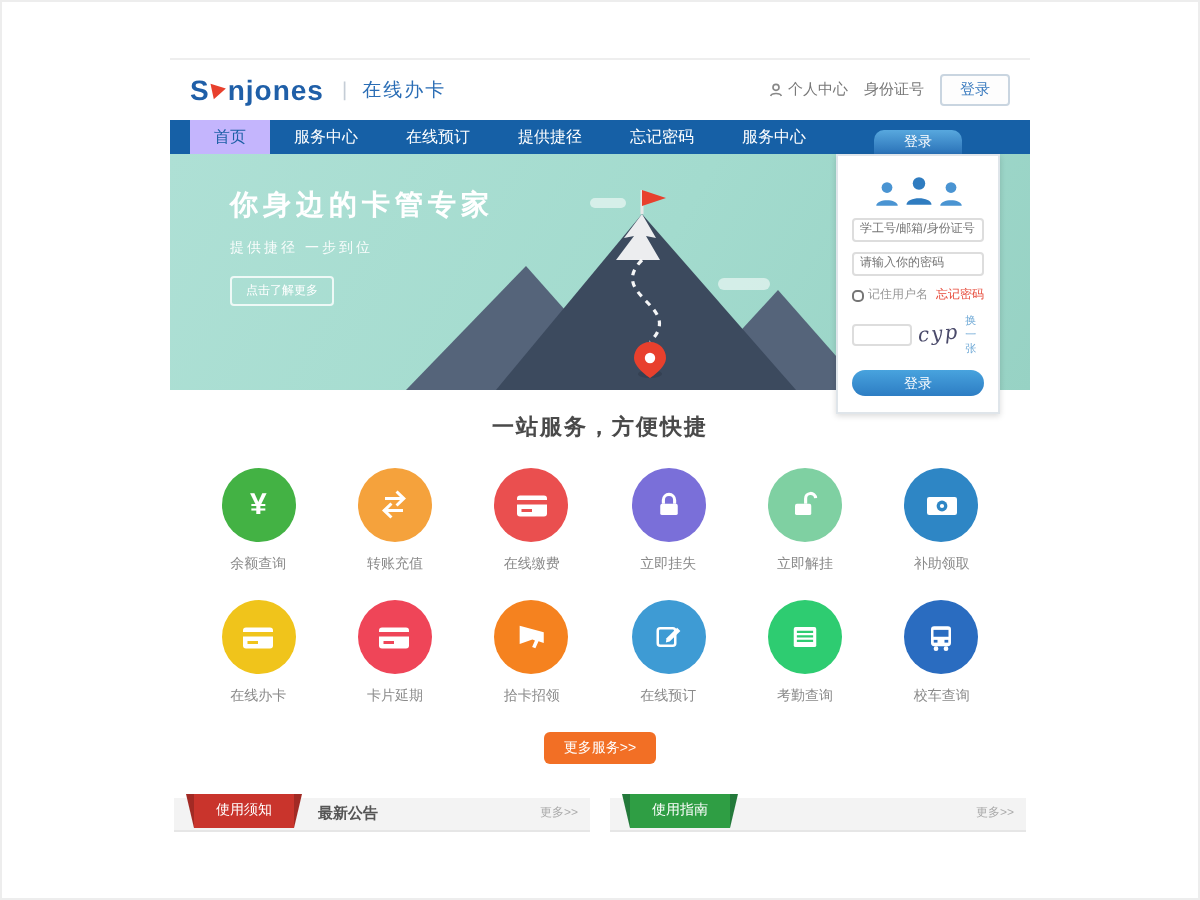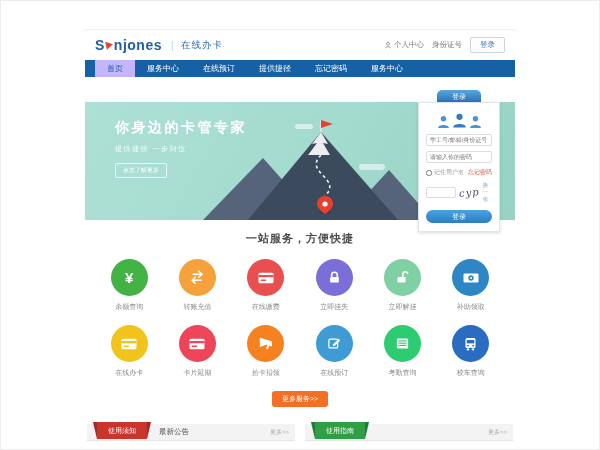--- a/index.html
+++ b/index.html
@@ -19,21 +19,21 @@
   .header-right{display:flex;gap:8px;font-size:7.5px;color:#777;}
   .header-link{display:flex;align-items:center;gap:2px;cursor:pointer;}
   .register-btn{border:1px solid #c9d5e0;border-radius:2px;padding:2px 9px;color:#3a7bbf;background:#fdfdfd;font-size:7.5px;cursor:pointer;}
 
   
   .navbar{height:17px;background:#1660a6;display:flex;padding-left:10px;position:relative;z-index:2;}
   .nav-item{padding:0 12px;font-size:8px;line-height:17px;color:#ffffff;cursor:pointer;}
   .nav-item.active{background:#c4b5fd;color:#1b5fa5;}
 
   
-  .hero{height:118px;position:relative;background:linear-gradient(120deg,#aee0d5 0%,#a3dbce 55%,#97d2c4 100%);margin-top:25px;}
+  .hero{height:118px;position:relative;background:linear-gradient(120deg,#aee0d5 0%,#a3dbce 55%,#97d2c4 100%);}
   .hero-copy{position:absolute;left:30px;top:17px;color:#fff;z-index:2;}
   .hero-title{font-size:14px;font-weight:bold;letter-spacing:2.5px;}
   .hero-sub{font-size:7px;margin-top:7px;opacity:.92;letter-spacing:1.5px;}
   .hero-cta{margin-top:9px;display:inline-block;font-size:6px;padding:2px 7px;border:1px solid rgba(255,255,255,.8);border-radius:2px;cursor:pointer;}
   .mountain{position:absolute;left:108px;bottom:0;width:240px;height:102px;z-index:1;}
   .cloud{position:absolute;background:rgba(255,255,255,.55);border-radius:10px;}
 
   
   .login-panel{position:absolute;top:-12px;right:15px;width:82px;z-index:3;}
   .login-tab{width:44px;height:12px;margin:0 auto;background:linear-gradient(#58a8de,#2a72b8);border-radius:5px 5px 0 0;color:#fff;font-size:7px;text-align:center;line-height:13px;cursor:pointer;}
@@ -58,21 +58,21 @@
   .service-label{font-size:7px;color:#8a8a8a;margin-top:6px;}
   .more-btn{display:inline-block;margin-top:13px;background:#f26f25;color:#fff;font-size:7px;padding:3px 10px;border-radius:3px;cursor:pointer;border:none;}
 
   
   .announce{text-align:center;margin-top:17px;}
   .panels{display:flex;gap:10px;margin:13px 2px 0;text-align:left;}
   .panel{flex:1;position:relative;height:16px;background:#f3f3f3;border-bottom:1px solid #e6e6e6;}
   .ribbon{position:absolute;left:10px;top:-2px;height:17px;min-width:50px;padding:0 5px;color:#fff;font-size:7px;text-align:center;line-height:17px;box-sizing:border-box;cursor:pointer;}
   .ribbon::before{content:"";position:absolute;left:-4px;top:0;border-top:17px solid var(--fold);border-left:4px solid transparent;}
   .ribbon::after{content:"";position:absolute;right:-4px;top:0;border-top:17px solid var(--fold);border-right:4px solid transparent;}
-  .panel-tab{position:absolute;left:72px;font-size:7.5px;color:#555;line-height:16px;cursor:pointer;}
+  .panel-tab{position:absolute;left:72px;font-size:7.5px;color:#555;line-height:16px;cursor:pointer;font-weight:bold;}
   .panel-more{position:absolute;right:6px;font-size:6px;color:#aaa;line-height:16px;cursor:pointer;}
 </style>
 </head>
 <body>
 
 <div class="page">
 
   <div class="top-header">
     <div class="logo">
       <span>S</span>

